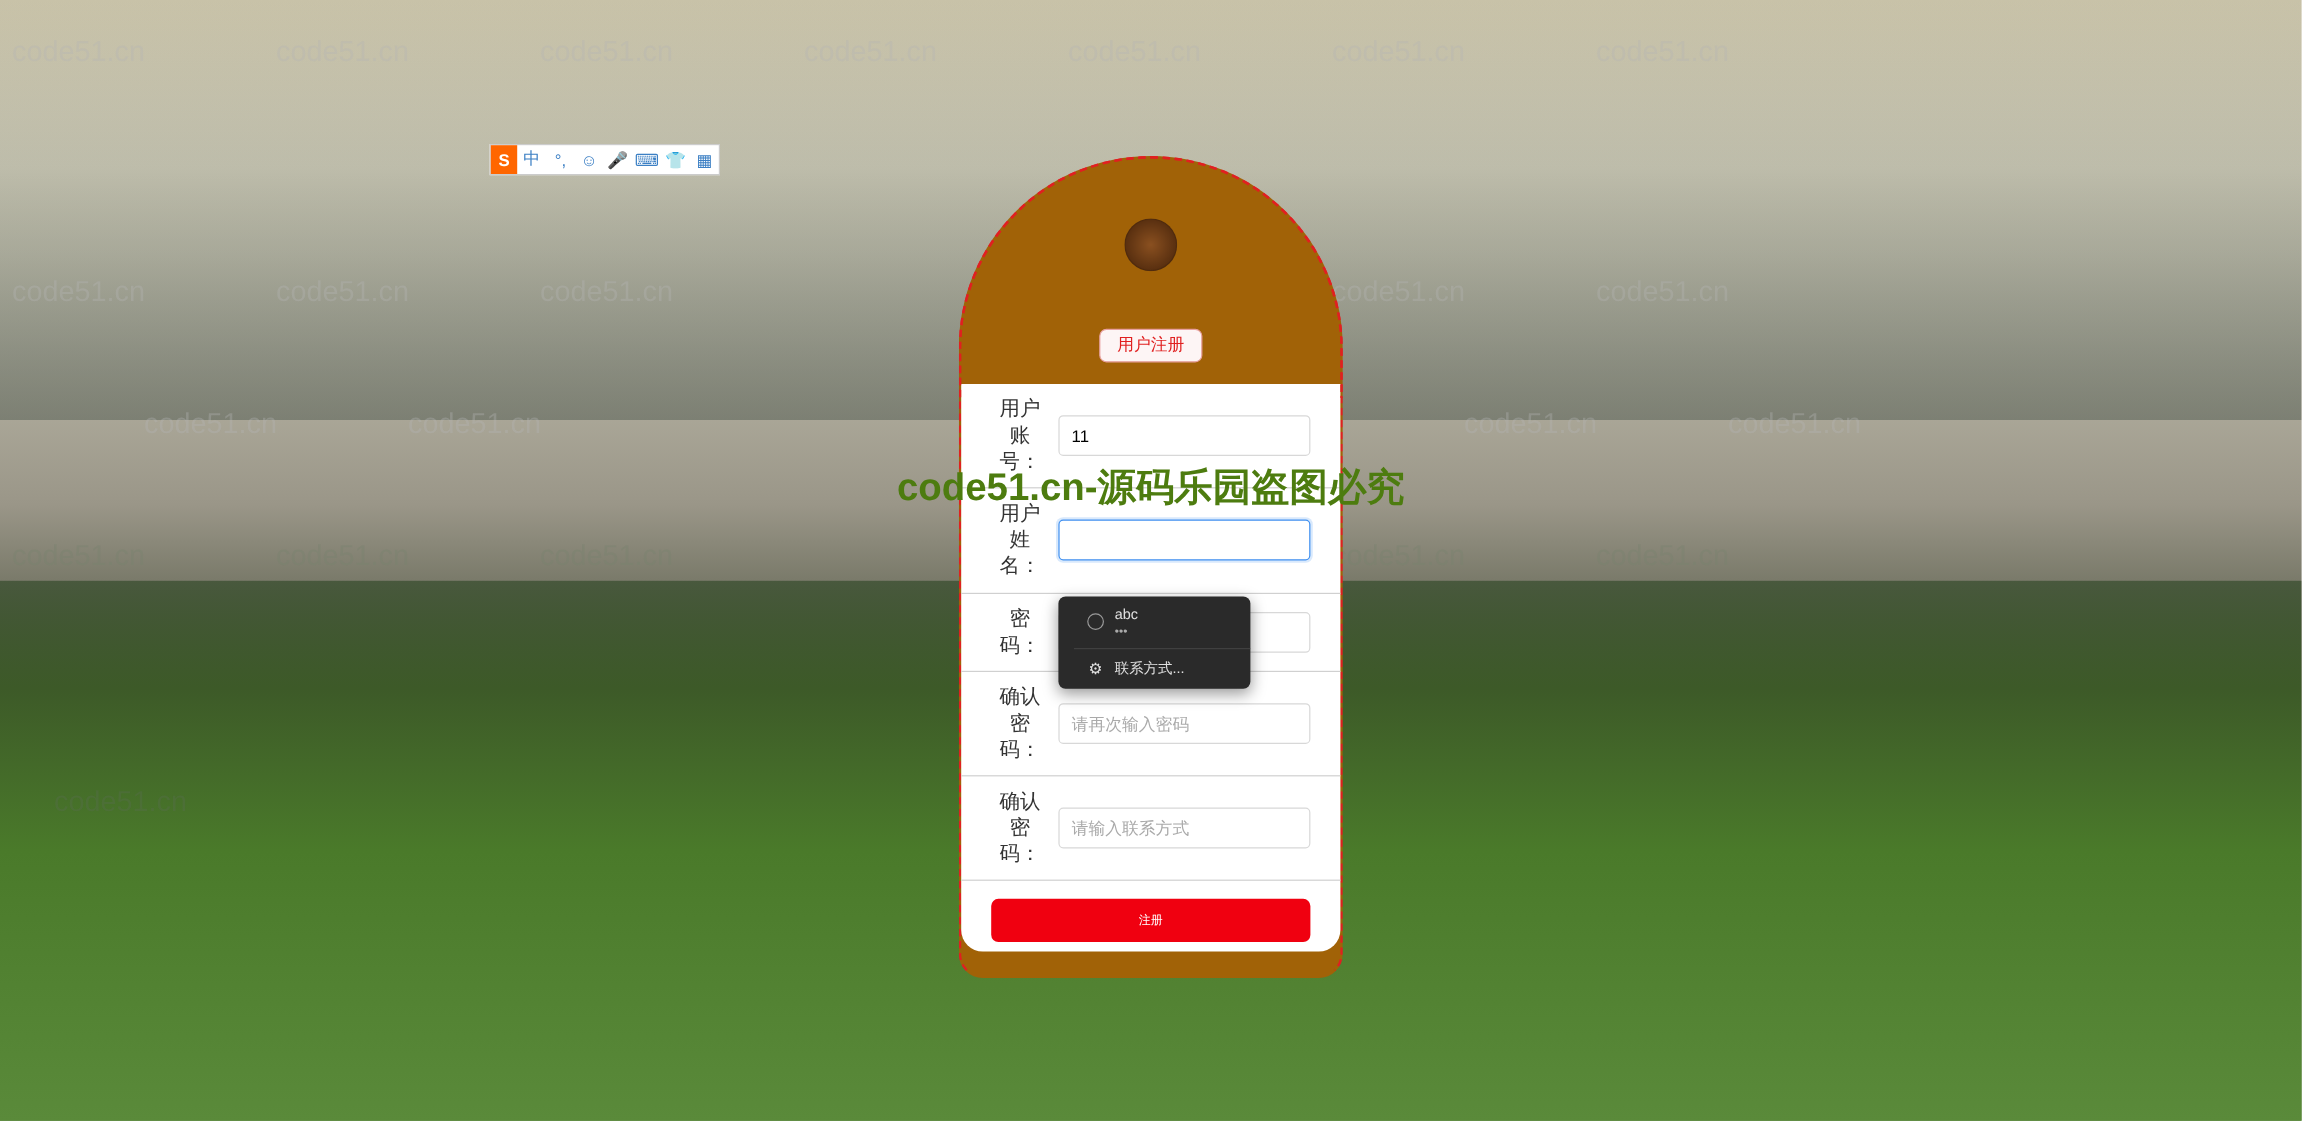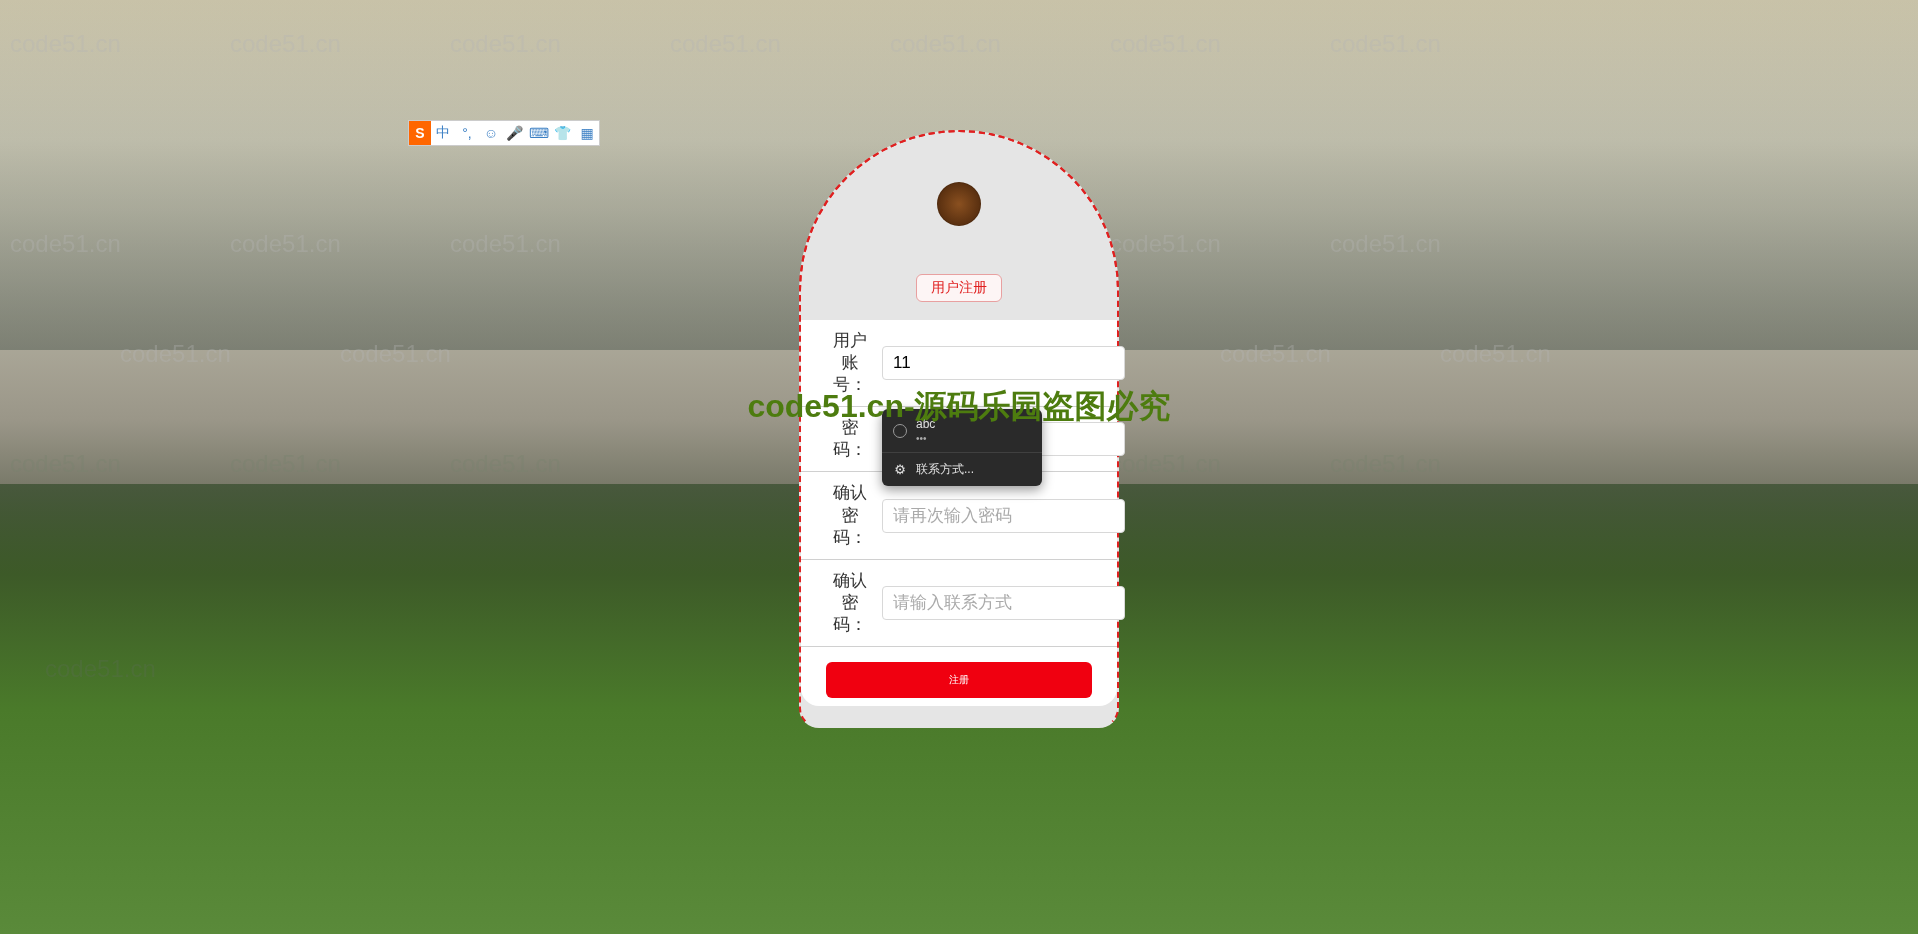--- a/index.html
+++ b/index.html
@@ -95,21 +95,21 @@
     
     .ime-item { color: #3b7fc4; padding: 0 3px; }
     
     
     .card {
       position: absolute;
       left: 50%;
       top: 130px;
       transform: translateX(-50%);
       width: 320px;
-      background: #e5e5e5;
+      background: #a16207;
       border-radius: 160px 160px 20px 20px;
       padding-top: 50px;
       padding-bottom: 20px;
       z-index: 30;
       border: 2px dashed #e02020;
       border-bottom-style: solid;
       border-bottom-color: transparent;
       border-left-style: dashed;
       border-right-style: dashed;
     }
@@ -175,21 +175,21 @@
       flex-shrink: 0;
       margin-right: 8px;
     }
     
     .form-input {
       flex: 1;
       height: 34px;
       border: 1px solid #d8d8d8;
       border-radius: 4px;
       padding: 0 10px;
-      font-size: 17px;
+      font-size: 14px;
       outline: none;
     }
     
     .form-input::placeholder { color: #aaa; }
     
     .submit-row {
       padding: 15px 25px 8px;
     }
     
     .submit-btn {
@@ -228,20 +228,21 @@
       overflow: hidden;
       color: #e0e0e0;
       font-size: 12px;
     }
     
     .autofill-item {
       display: flex;
       align-items: center;
       padding: 8px 10px;
       cursor: pointer;
+      margin-left: 13px;
     }
     
     .autofill-item + .autofill-item { border-top: 1px solid #404040; }
     
     .af-icon {
       width: 16px;
       height: 16px;
       margin-right: 8px;
       display: flex;
       align-items: center;
@@ -313,20 +314,24 @@
   <div class="tab-header">
     <span class="tab-btn">用户注册</span>
   </div>
 
   <div class="card-body">
     <div class="form-row">
       <div class="form-label">用户账号：</div>
       <input class="form-input" value="11" style="">
     </div>
 
+    <div class="form-row">
+      <div class="form-label">用户姓名：</div>
+      <input class="form-input" style="border-color: rgb(64, 144, 240); box-shadow: rgba(64, 144, 240, 0.2) 0px 0px 0px 2px;" value="">
+    </div>
 
     <div class="form-row row-password">
       <div class="form-label">密码：</div>
       <input class="form-input" type="password" placeholder="请输入密码" style="">
 
       <div class="autofill-popup">
         <div class="autofill-item">
           <div class="af-icon">
               <div class="af-globe"></div>
             </div>

